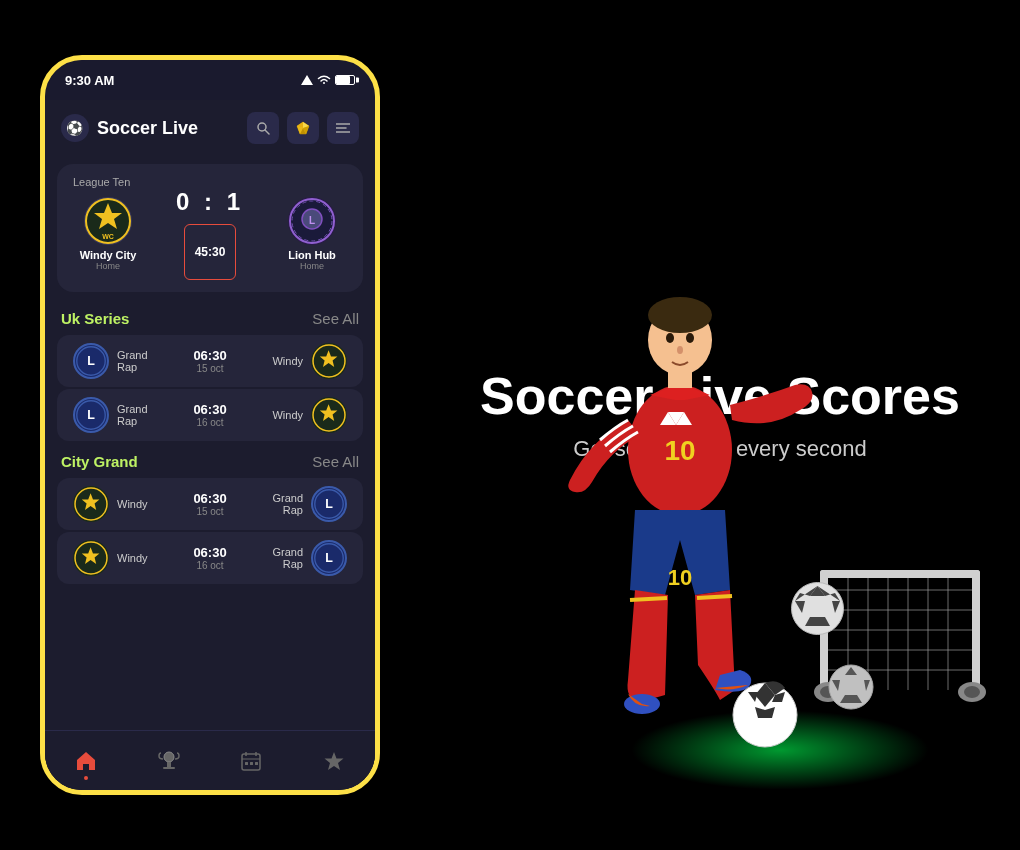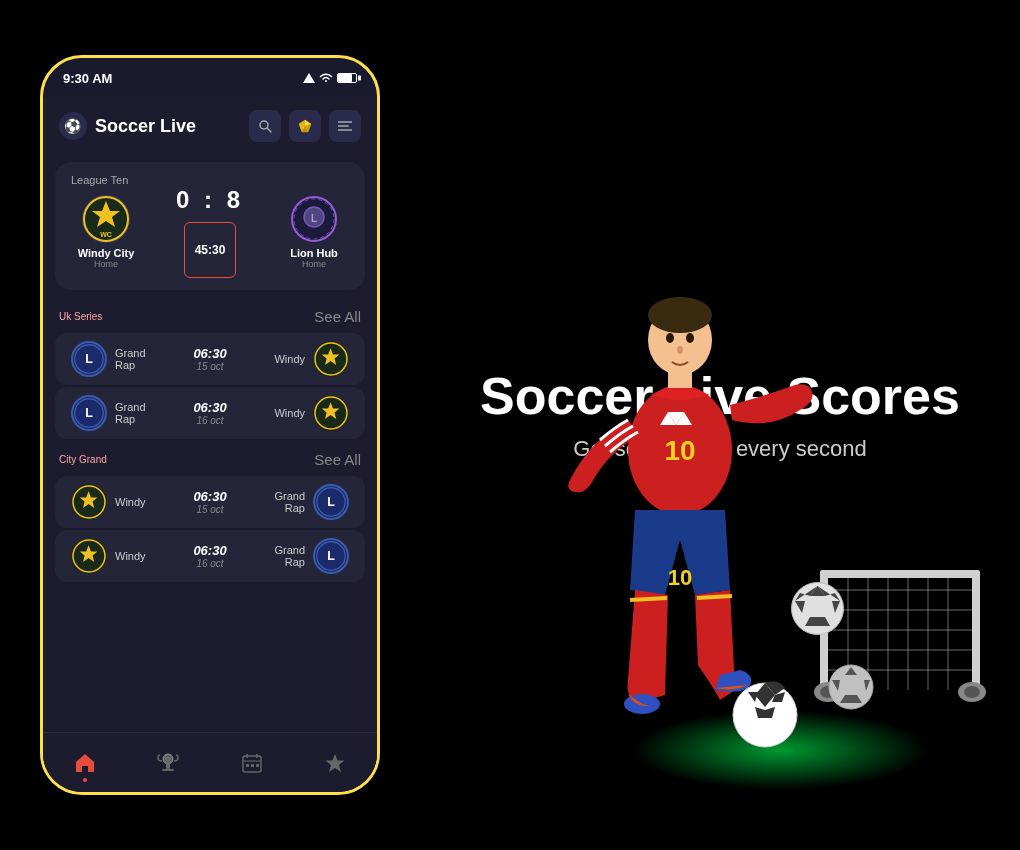--- a/index.html
+++ b/index.html
@@ -70,21 +70,21 @@
       border-radius: 50%;
       z-index: 1;
     }
 
     
     .phone-frame {
       width: 340px;
       height: 740px;
       background: #1a1a2e;
       border-radius: 42px;
-      border: 3px solid #fde047;
+      border: 5px solid #fde047;
       position: relative;
       overflow: hidden;
       box-shadow: 0 20px 60px rgba(0,0,0,0.8);
     }
 
     
     .phone-status-bar {
       height: 40px;
       background: #1a1a2e;
       display: flex;
@@ -263,23 +263,23 @@
 
     
     .section-header {
       display: flex;
       justify-content: space-between;
       align-items: center;
       padding: 10px 16px 6px;
     }
 
     .section-title {
-      color: #fca5a5;
-      font-size: 10px;
-      font-weight: 400;
+      color: #bef264;
+      font-size: 15px;
+      font-weight: 700;
     }
 
     .see-all {
       color: #888;
       font-size: 15px;
       cursor: pointer;
       margin-left: 42px;
     }
 
     .match-row {
@@ -311,21 +311,20 @@
       font-size: 11px;
       width: 50px;
       flex-shrink: 0;
     }
 
     .match-row-time-block {
       display: flex;
       flex-direction: column;
       align-items: center;
       flex: 1;
-      font-style: italic;
     }
 
     .match-row-time {
       color: #fff;
       font-size: 13px;
       font-weight: 700;
     }
 
     .match-row-date {
       color: #888;
@@ -463,21 +462,21 @@
                 <circle cx="24" cy="24" r="22" fill="#1a2a1a" stroke="#f0c020" stroke-width="2"></circle>
                 <polygon points="24,6 28,16 38,16 30,22 33,32 24,26 15,32 18,22 10,16 20,16" fill="#f0c020"></polygon>
                 <text x="24" y="42" text-anchor="middle" fill="#f0c020" font-size="7" font-weight="bold">WC</text>
               </svg>
             </div>
             <span class="team-name">Windy City</span>
             <span class="team-type">Home</span>
           </div>
 
           <div class="score-section">
-            <div class="score-display">0 : 8</div>
+            <div class="score-display">0 : 1</div>
             <div class="match-time">45:30</div>
           </div>
 
           <div class="team-info">
             <div class="team-logo" style="background:#2a1a4a;">
               <svg viewBox="0 0 48 48" xmlns="http://www.w3.org/2000/svg">
                 <circle cx="24" cy="24" r="22" fill="#1a1a3a" stroke="#9060d0" stroke-width="2"></circle>
                 <circle cx="24" cy="22" r="10" fill="#4a4a7a" stroke="#8050c0" stroke-width="1.5"></circle>
                 <text x="24" y="27" text-anchor="middle" fill="#c090f0" font-size="10" font-weight="bold">L</text>
                 <circle cx="24" cy="24" r="20" fill="none" stroke="#7050b0" stroke-width="1" stroke-dasharray="4,3"></circle>

